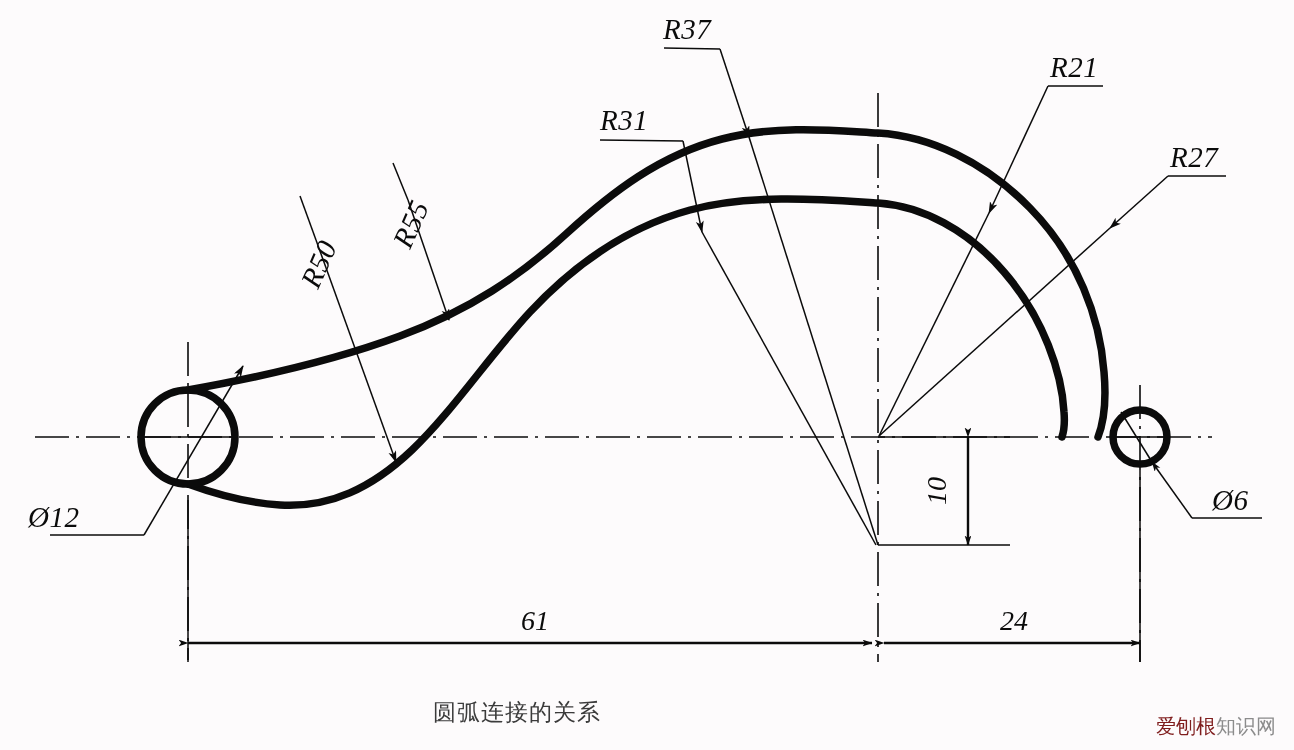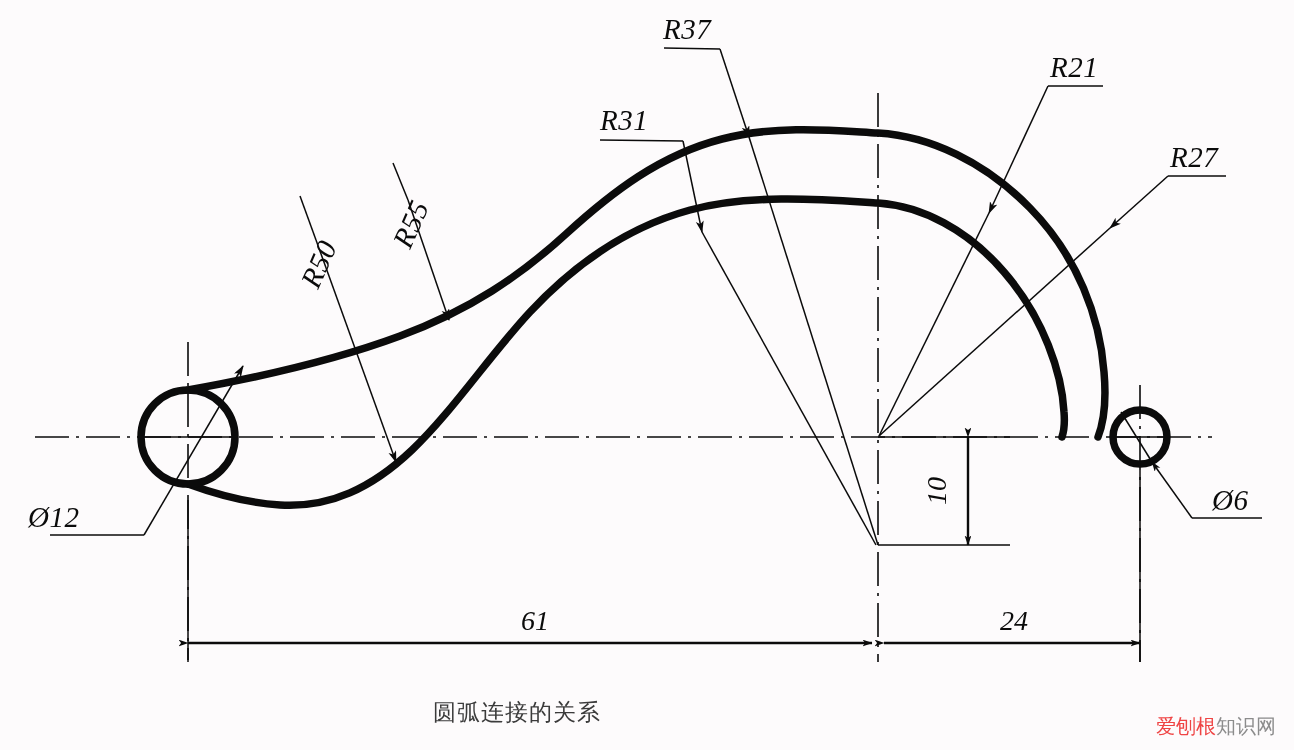--- a/index.html
+++ b/index.html
@@ -58,21 +58,21 @@
   }
   .watermark {
     position: absolute;
     right: 18px;
     bottom: 10px;
     font-family: "DejaVu Sans", sans-serif;
     font-size: 20px;
     letter-spacing: 0px;
     white-space: nowrap;
   }
-  .wm-a { color: #ef4444; font-family: Liberation Serif, serif; }
+  .wm-a { color: #7f1d1d; font-family: Liberation Serif, serif; }
   .wm-b { color: #8c8c8c; text-align: center; }
 </style>
 </head>
 <body>
 
 <div id="drawing-root">
 
   <svg id="cad" viewBox="0 0 1294 750">
     <defs>
       <marker id="ar" markerWidth="13" markerHeight="13" refX="11" refY="4" orient="auto" markerUnits="userSpaceOnUse">

